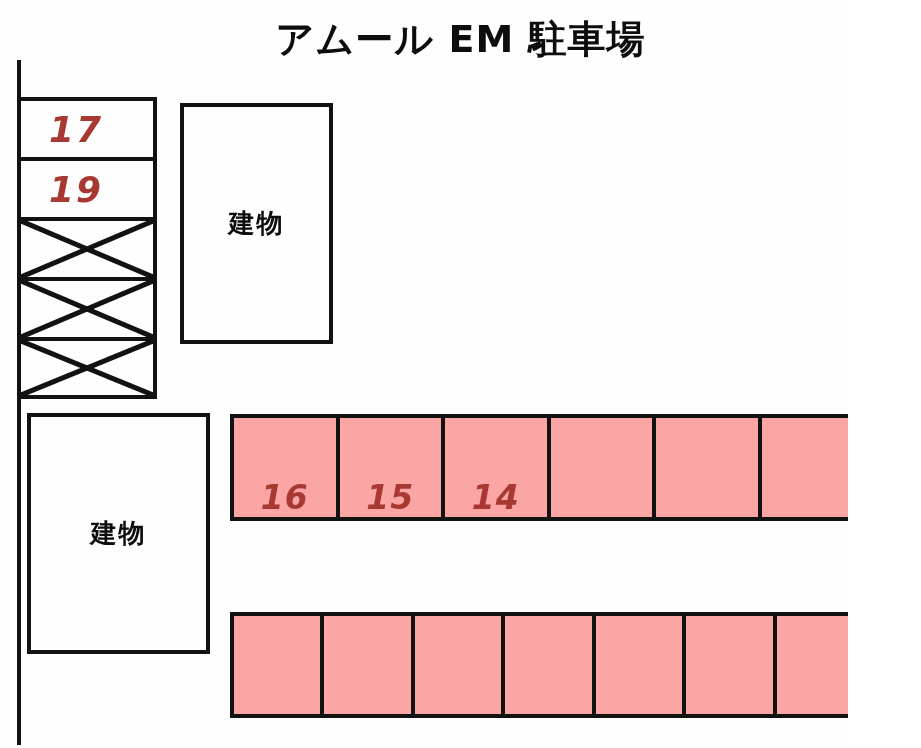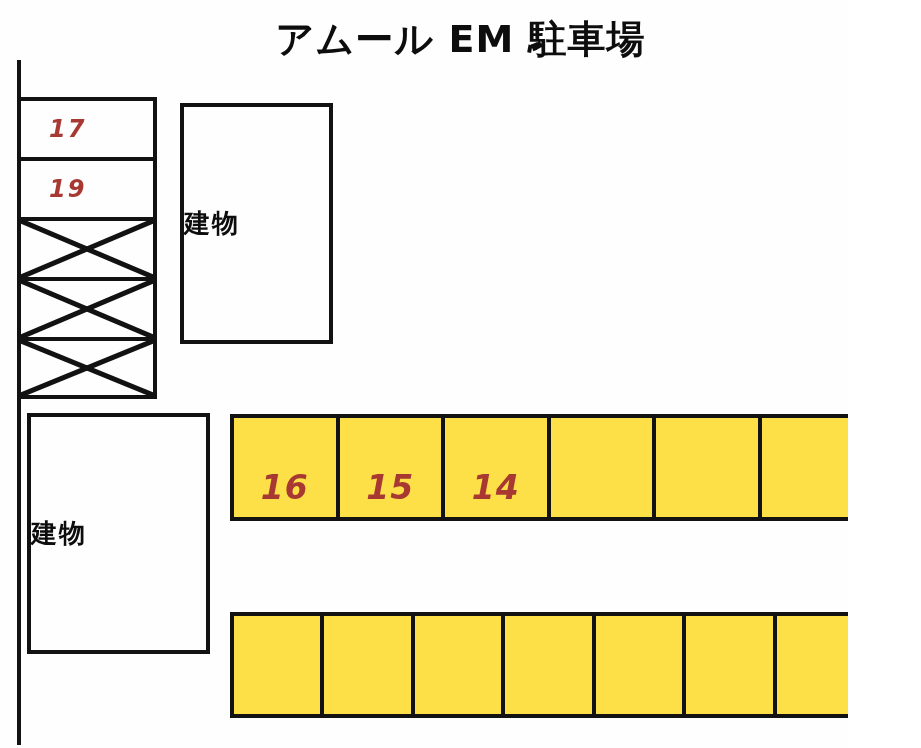--- a/index.html
+++ b/index.html
@@ -34,52 +34,51 @@
     box-sizing:border-box;
     background:#fefefe;
   }
   
   .stall-left{
     left:17px;width:140px;
     display:flex;align-items:center;
     padding-left:28px;
   }
   .stall-left .num{
-    font-size:24px;
+    font-size:36px;
     font-weight:bold;
     font-style:italic;
     color:#a83832;
     letter-spacing:2px;
   }
   .xbox svg{display:block;width:100%;height:100%;}
   
   .building{
-    display:flex;align-items:center;justify-content:flex-start;
+    display:flex;align-items:center;justify-content:center;
   }
   .building .blabel{
     font-size:26px;
     font-weight:bold;
     color:#0d0d0d;
     letter-spacing:2px;
   }
   
   .row{
     position:absolute;
     left:230px;width:637px;
     display:flex;
   }
   .row .cell{
     flex:1 1 0;
     border:4px solid #121212;
     box-sizing:border-box;
-    background:#fde047;
+    background:#fca5a5;
     display:flex;
     align-items:flex-end;
     justify-content:center;
-    padding-bottom:10px;
   }
   .row .cell + .cell{margin-left:-4px;}
   .row .num{
     font-size:33px;
     font-weight:bold;
     font-style:italic;
     color:#a83832;
     letter-spacing:1px;
   }
 </style>

